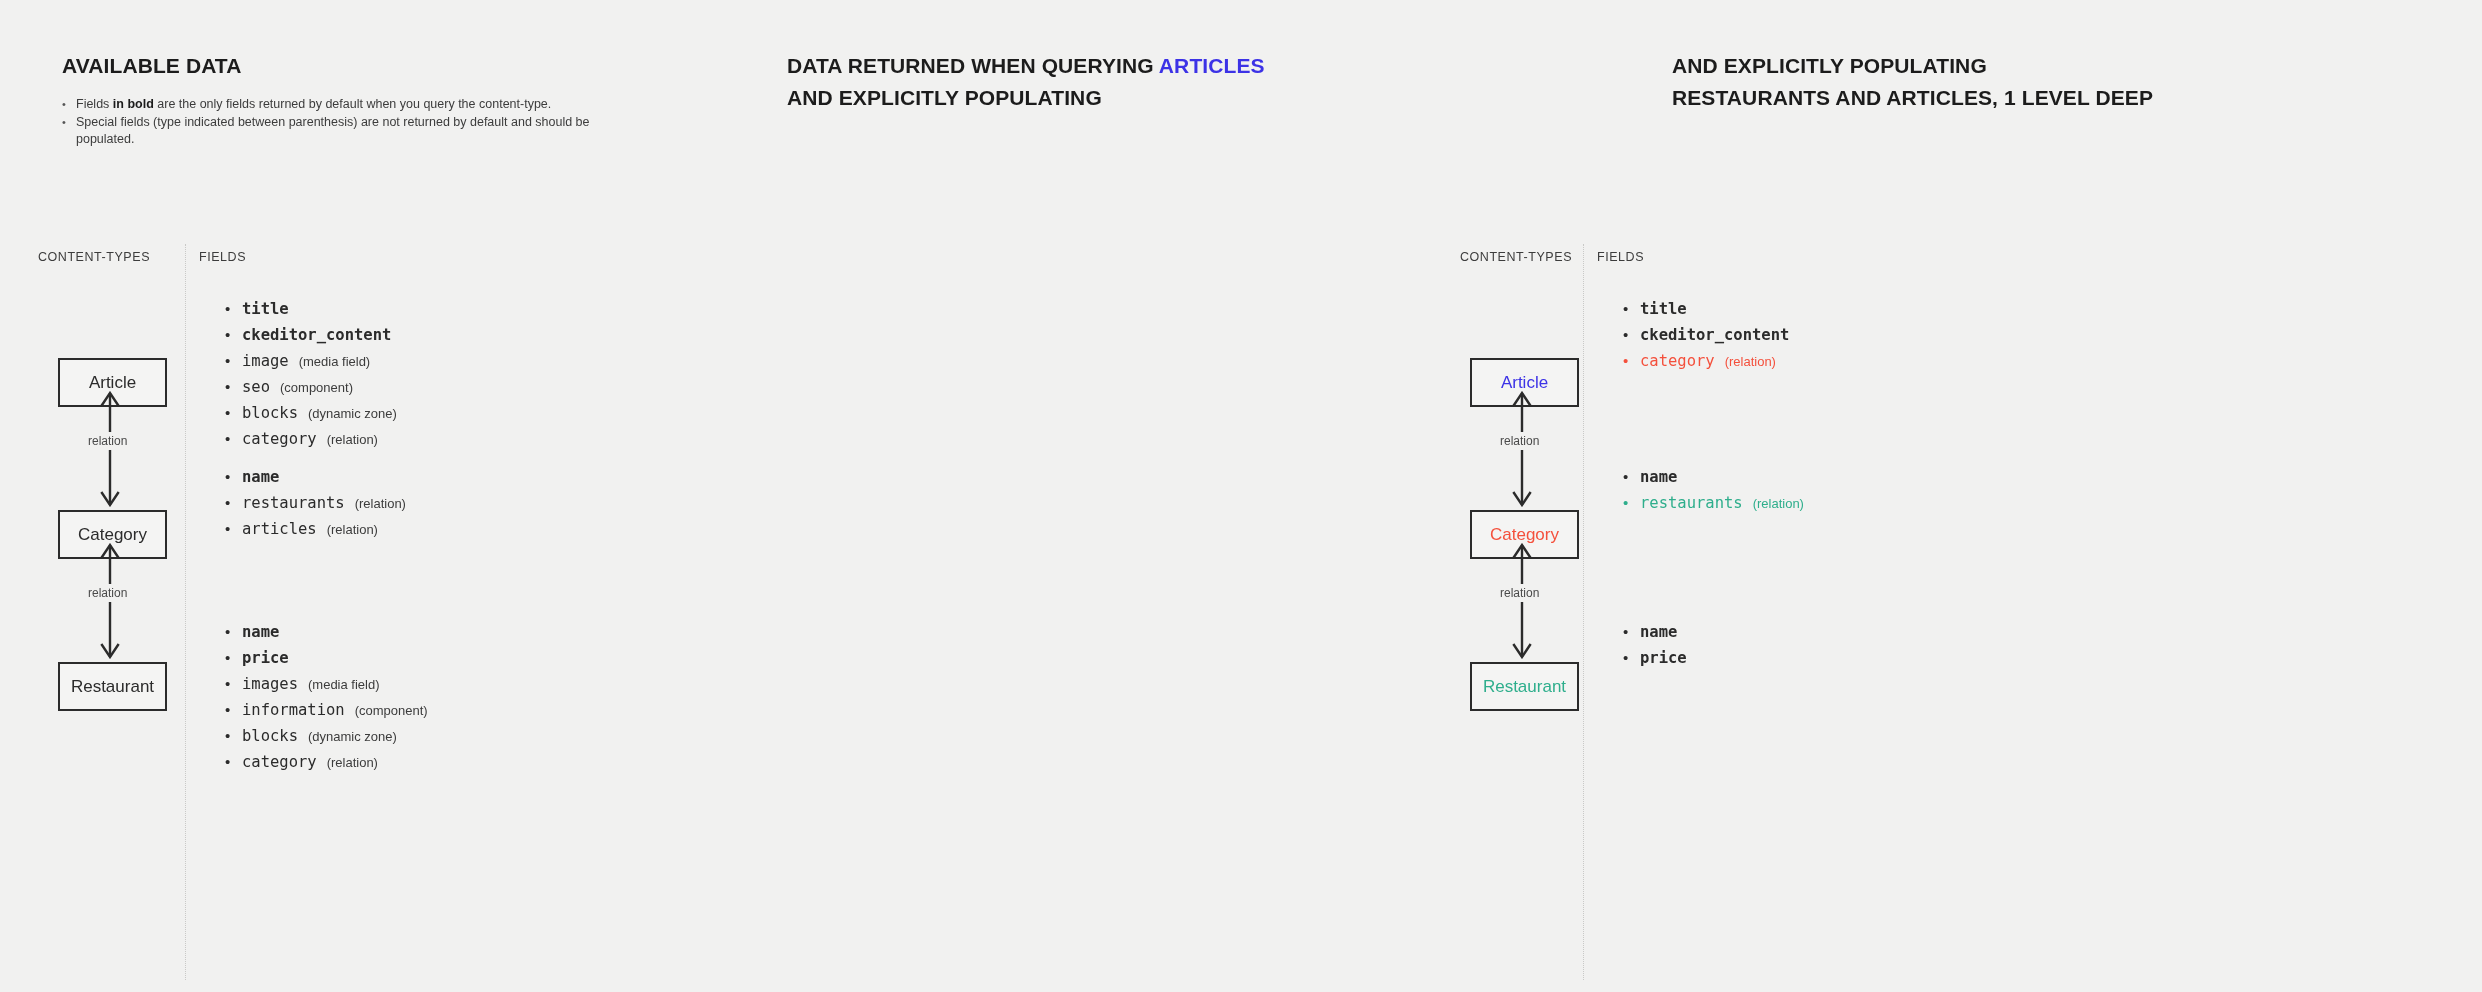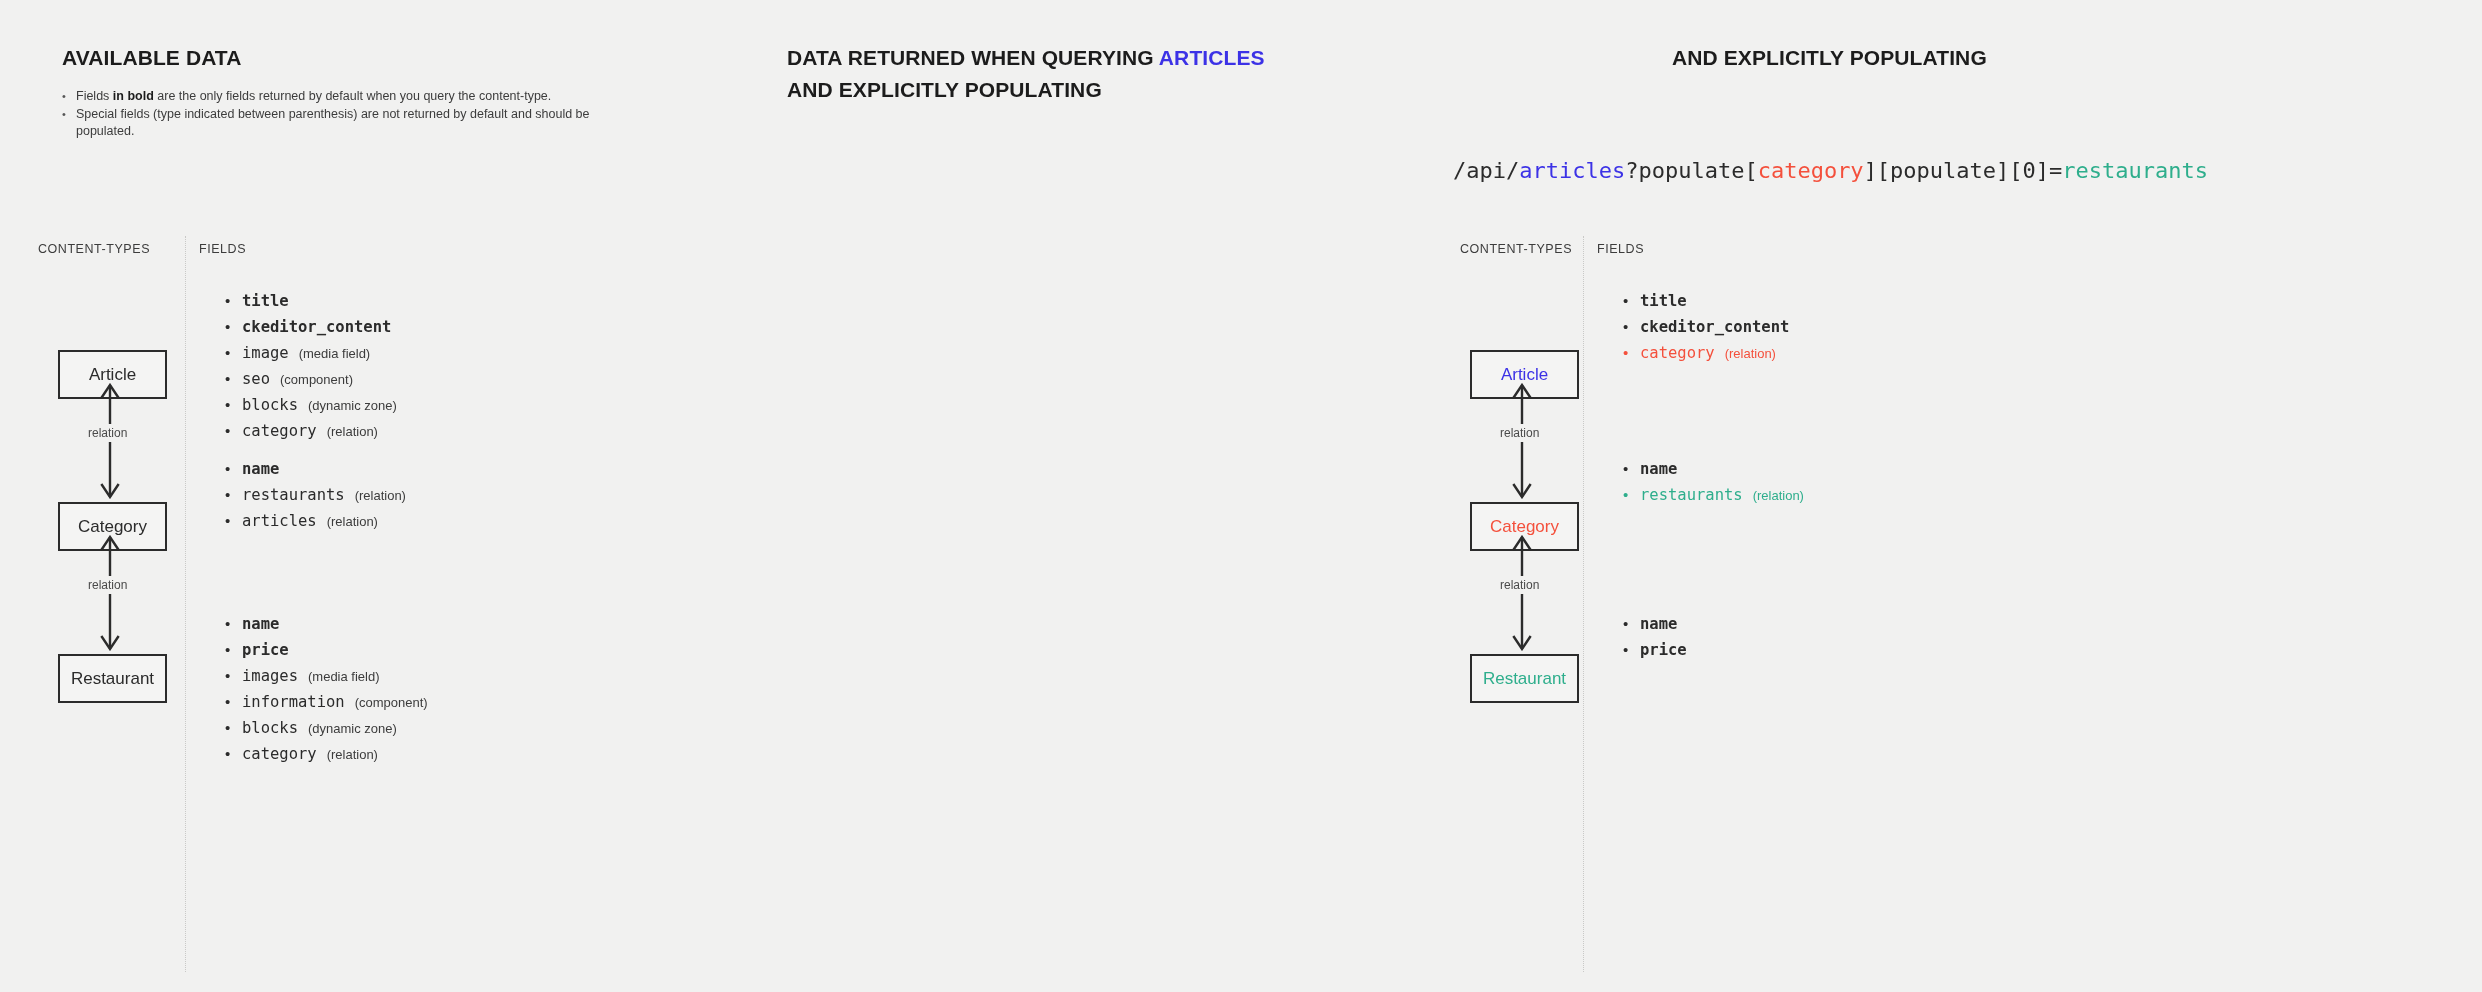--- a/index.html
+++ b/index.html
@@ -4,21 +4,21 @@
 <style>
   html,body{margin:0;padding:0;}
   body{
     width:2482px;height:992px;
     background:#f1f1f0;
     font-family:"Liberation Sans",sans-serif;
     color:#1c1c1c;
     overflow:hidden;
     position:relative;
   }
-  .panel{position:absolute;top:8px;height:736px;}
+  .panel{position:absolute;top:16px;height:736px;}
   #panel-1{left:0;width:860px;}
   #panel-2{left:725px;width:860px;}
   #panel-3{left:1610px;width:872px;}
 
   .panel-head{position:absolute;top:34px;left:62px;}
   .panel-title{
     font-size:21px;font-weight:bold;letter-spacing:.1px;
     line-height:32px;color:#1c1c1c;white-space:nowrap;
   }
   .panel-title .accent-blue{color:#3c32e6;}
@@ -214,21 +214,20 @@
             <span class="ftype">(relation)</span>
           </div>
         </div>
       </div>
     </div>
     <div class="panel" id="panel-2" style="left: 725px;">
       <div class="panel-head">
         <div class="panel-title"><span>DATA RETURNED WHEN QUERYING </span><span class="accent-blue">ARTICLES</span></div>
         <div class="panel-title"><span>AND EXPLICITLY POPULATING</span></div>
       </div>
-      <div class="url"><span>/api/</span><span class="c-blue">articles</span><span>?populate[</span><span class="c-red">category</span><span>][populate][0]=</span><span class="c-teal">restaurants</span></div>
       <div class="cols">
         <div class="vline" style="left: 858px;"></div>
         <div class="colhdr" style="left: 735px;">CONTENT-TYPES</div>
         <div class="colhdr" style="left: 872px;">FIELDS</div>
         <div class="ctbox c-blue" style="left: 745px; top: 102px;">Article</div>
         <div class="ctbox c-red" style="left: 745px; top: 254px;">Category</div>
         <div class="ctbox c-teal" style="left: 745px; top: 406px;">Restaurant</div>
         <div class="arrow" style="left: 780px; top: 147px;">
           <svg width="34" height="116" viewBox="0 0 34 116">
             <line x1="17" y1="2" x2="17" y2="114" stroke="#2b2b2b" stroke-width="2.4"></line>
@@ -279,16 +278,17 @@
           <div class="frow bold">
             <span class="bullet">•</span>
             <span class="fname">price</span>
           </div>
         </div>
       </div>
     </div>
     <div class="panel" id="panel-3" style="left: 1610px;">
       <div class="panel-head">
         <div class="panel-title"><span>AND EXPLICITLY POPULATING</span></div>
+        <div class="panel-title"><span>RESTAURANTS AND ARTICLES, 1 LEVEL DEEP</span></div>
       </div>
       <div class="cols"></div>
     </div>
   </div>
 
 </body></html>

